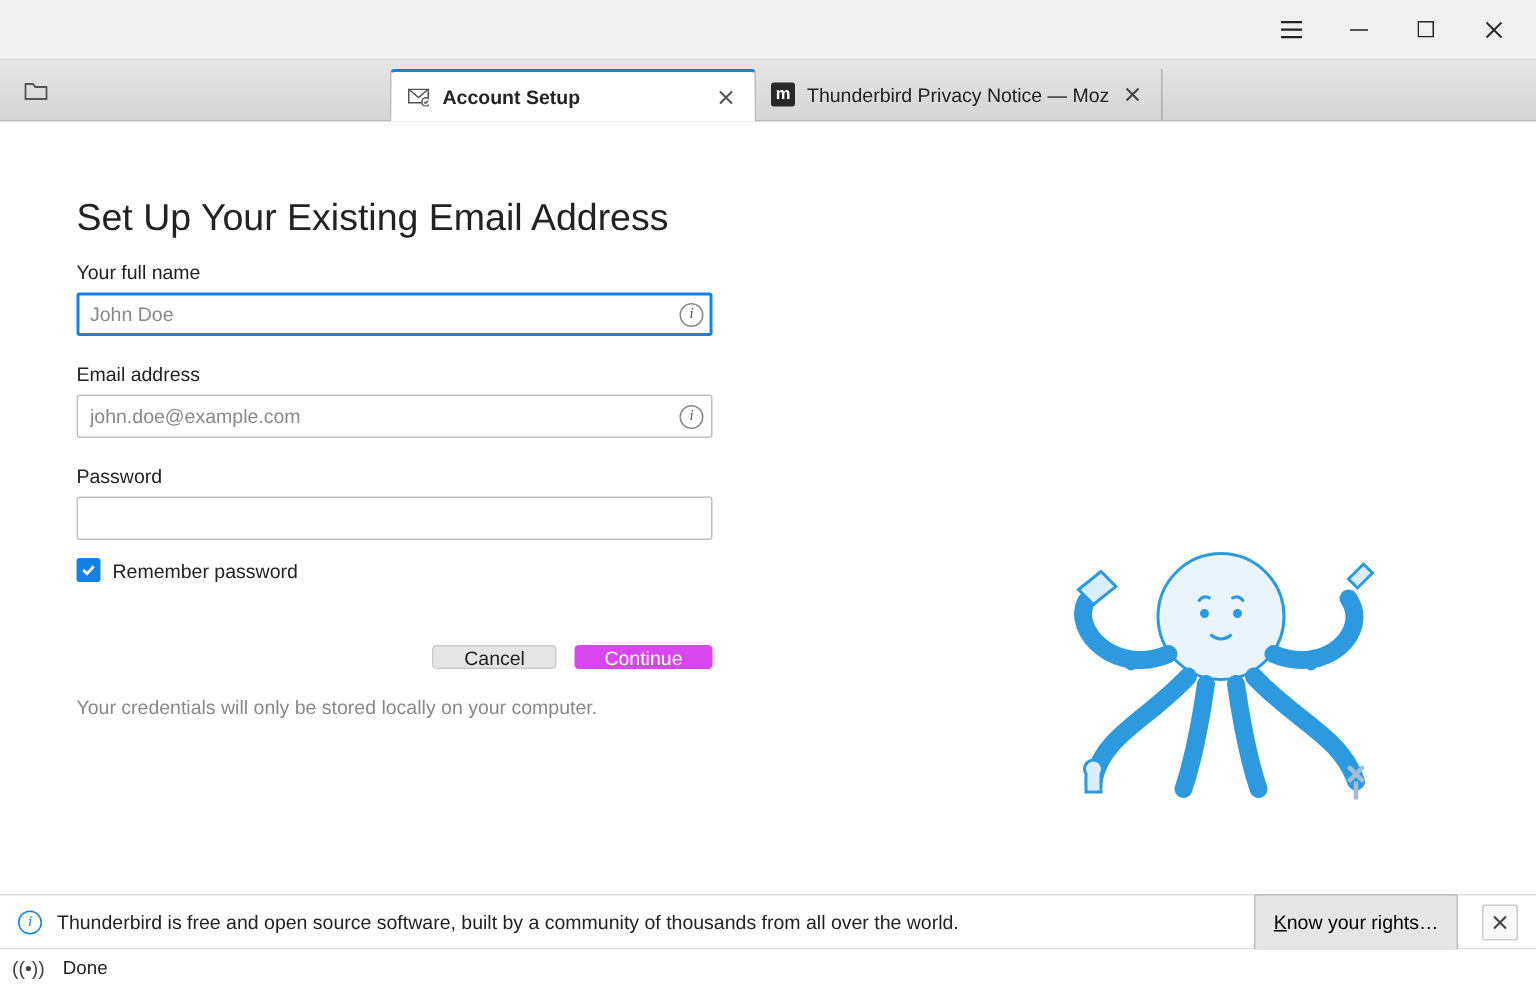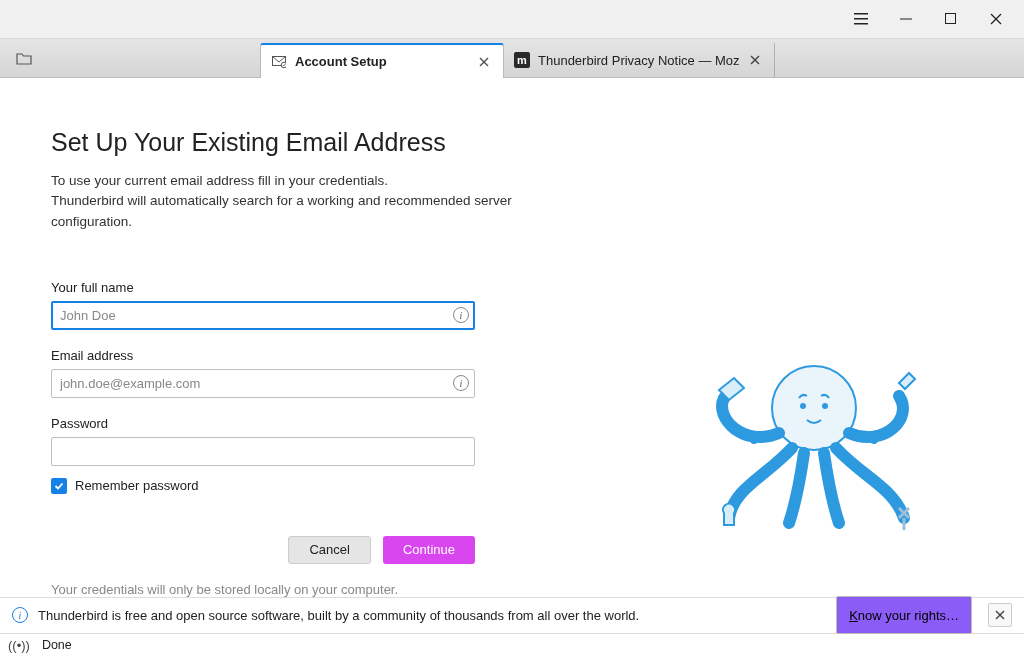--- a/index.html
+++ b/index.html
@@ -201,21 +201,21 @@
       color: #222;
     }
     .button-row {
       display: flex;
       justify-content: flex-end;
       width: 424px;
       margin-top: 42px;
       gap: 12px;
     }
     .btn-cancel, .btn-continue {
-      height: 28px;
+      height: 16px;
       padding: 0 20px;
       border-radius: 3px;
       font-size: 13px;
       border: none;
       cursor: pointer;
     }
     .btn-cancel {
       background: #e5e5e5;
       color: #222;
       border: 1px solid #ccc;
@@ -260,21 +260,21 @@
       font-family: Georgia, serif;
     }
     .noticebar .notice-text {
       flex: 1;
       color: #222;
     }
     .btn-rights {
       height: 38px;
       padding: 0 12px;
       font-size: 13px;
-      background: #8b5cf6;
+      background: #e5e5e5;
       border: 1px solid #bbb;
       border-radius: 2px;
     }
     .btn-rights .ul {
       text-decoration: underline;
     }
     .notice-close {
       width: 24px;
       height: 24px;
       border: 1px solid #ccc;
@@ -363,24 +363,20 @@
           <line x1="9" y1="1" x2="1" y2="9" stroke="#444" stroke-width="1.4"></line>
         </svg>
       </span>
     </div>
   </div>
 </div>
 
 <div class="content">
   <div class="form-area">
     <h1>Set Up Your Existing Email Address</h1>
-    <div class="subtitle">
-      <div>To use your current email address fill in your credentials.</div>
-      <div>Thunderbird will automatically search for a working and recommended server configuration.</div>
-    </div>
 
     <div class="field-group">
       <label class="field-label">Your full name</label>
       <div class="field-input-wrap">
         <input class="field-input focused" placeholder="John Doe" style="">
         <span class="info-icon">i</span>
       </div>
     </div>
 
     <div class="field-group">

